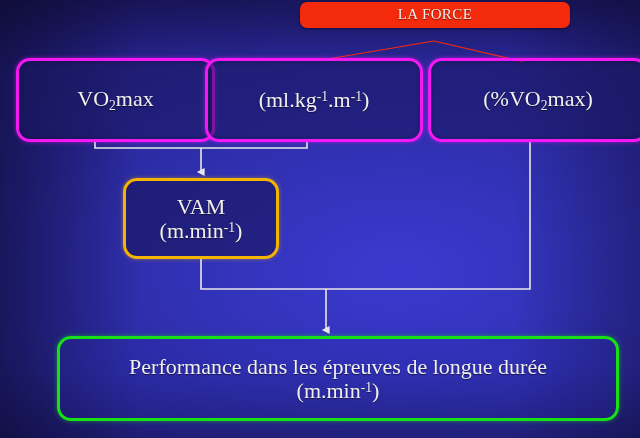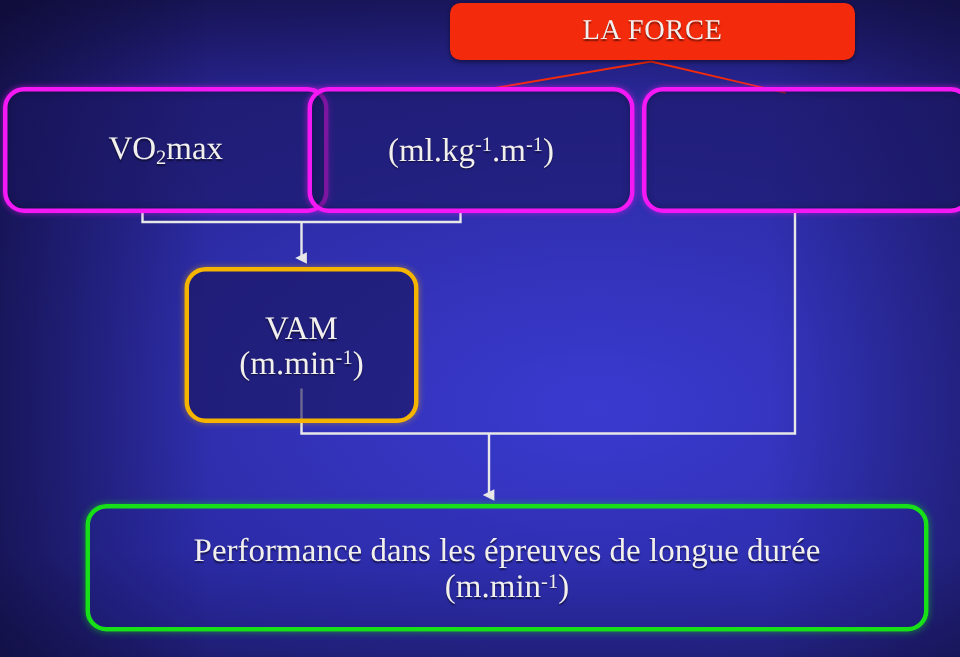--- a/index.html
+++ b/index.html
@@ -42,43 +42,43 @@
     justify-content: center;
     text-align: center;
     color: #f2f0ee;
     z-index: 3;
     text-shadow: 0 1px 1px rgba(0,0,0,0.55);
   }
   .node .l1, .node .l2 { display:block; line-height:1.06; white-space:nowrap; }
 
   
   #node-laforce {
-    left: 300px; top: 2px; width: 270px; height: 38px;
+    left: 300px; top: 2px; width: 270px; height: 26px;
     background: #f42a0c;
     border-radius: 7px;
-    font-size: 19px;
+    font-size: 15px;
     letter-spacing: .4px;
     box-shadow: 0 1px 3px rgba(0,0,0,0.45);
   }
 
   
   .magenta {
     border: 3px solid #f418f4;
     border-radius: 14px;
     background: rgba(26,22,92,0.55);
     box-shadow: 0 0 4px rgba(244,24,244,0.55), inset 0 0 5px rgba(0,0,0,0.25);
     font-size: 22px;
   }
-  #node-vo2max      { left: 2px;   top: 58px;  width: 217px; height: 84px; }
+  #node-vo2max      { left: 16px;   top: 58px;  width: 199px; height: 84px; }
   #node-cout        { left: 205px; top: 58px;  width: 218px; height: 84px; }
   #node-endurance   { left: 428px; top: 58px;  width: 220px; height: 84px; }
 
   
   #node-vam {
-    left: 123px; top: 178px; width: 156px; height: 104px;
+    left: 123px; top: 178px; width: 156px; height: 81px;
     border: 3px solid #f5b400;
     border-radius: 14px;
     background: rgba(23,20,88,0.6);
     box-shadow: 0 0 4px rgba(245,180,0,0.45);
     font-size: 22px;
   }
 
   
   #node-perf {
     left: 43px; top: 336px; width: 562px; height: 85px;
@@ -129,20 +129,21 @@
 
   <div class="node magenta" id="node-vo2max">
     <span class="l1"><span>VO</span><sub>2</sub><span>max</span></span>
   </div>
 
   <div class="node magenta" id="node-cout">
     <span class="l2"><span>(ml.kg</span><sup>-1</sup><span>.m</span><sup>-1</sup><span>)</span></span>
   </div>
 
   <div class="node magenta" id="node-endurance">
+    <span class="l2"><span>(%VO</span><sub>2</sub><span>max)</span></span>
   </div>
 
   <div class="node" id="node-vam">
     <span class="l1">VAM</span>
     <span class="l2"><span>(m.min</span><sup>-1</sup><span>)</span></span>
   </div>
 
   <div class="node" id="node-perf">
     <span class="l1">Performance dans les épreuves de longue durée</span>
     <span class="l2"><span>(m.min</span><sup>-1</sup><span>)</span></span>

